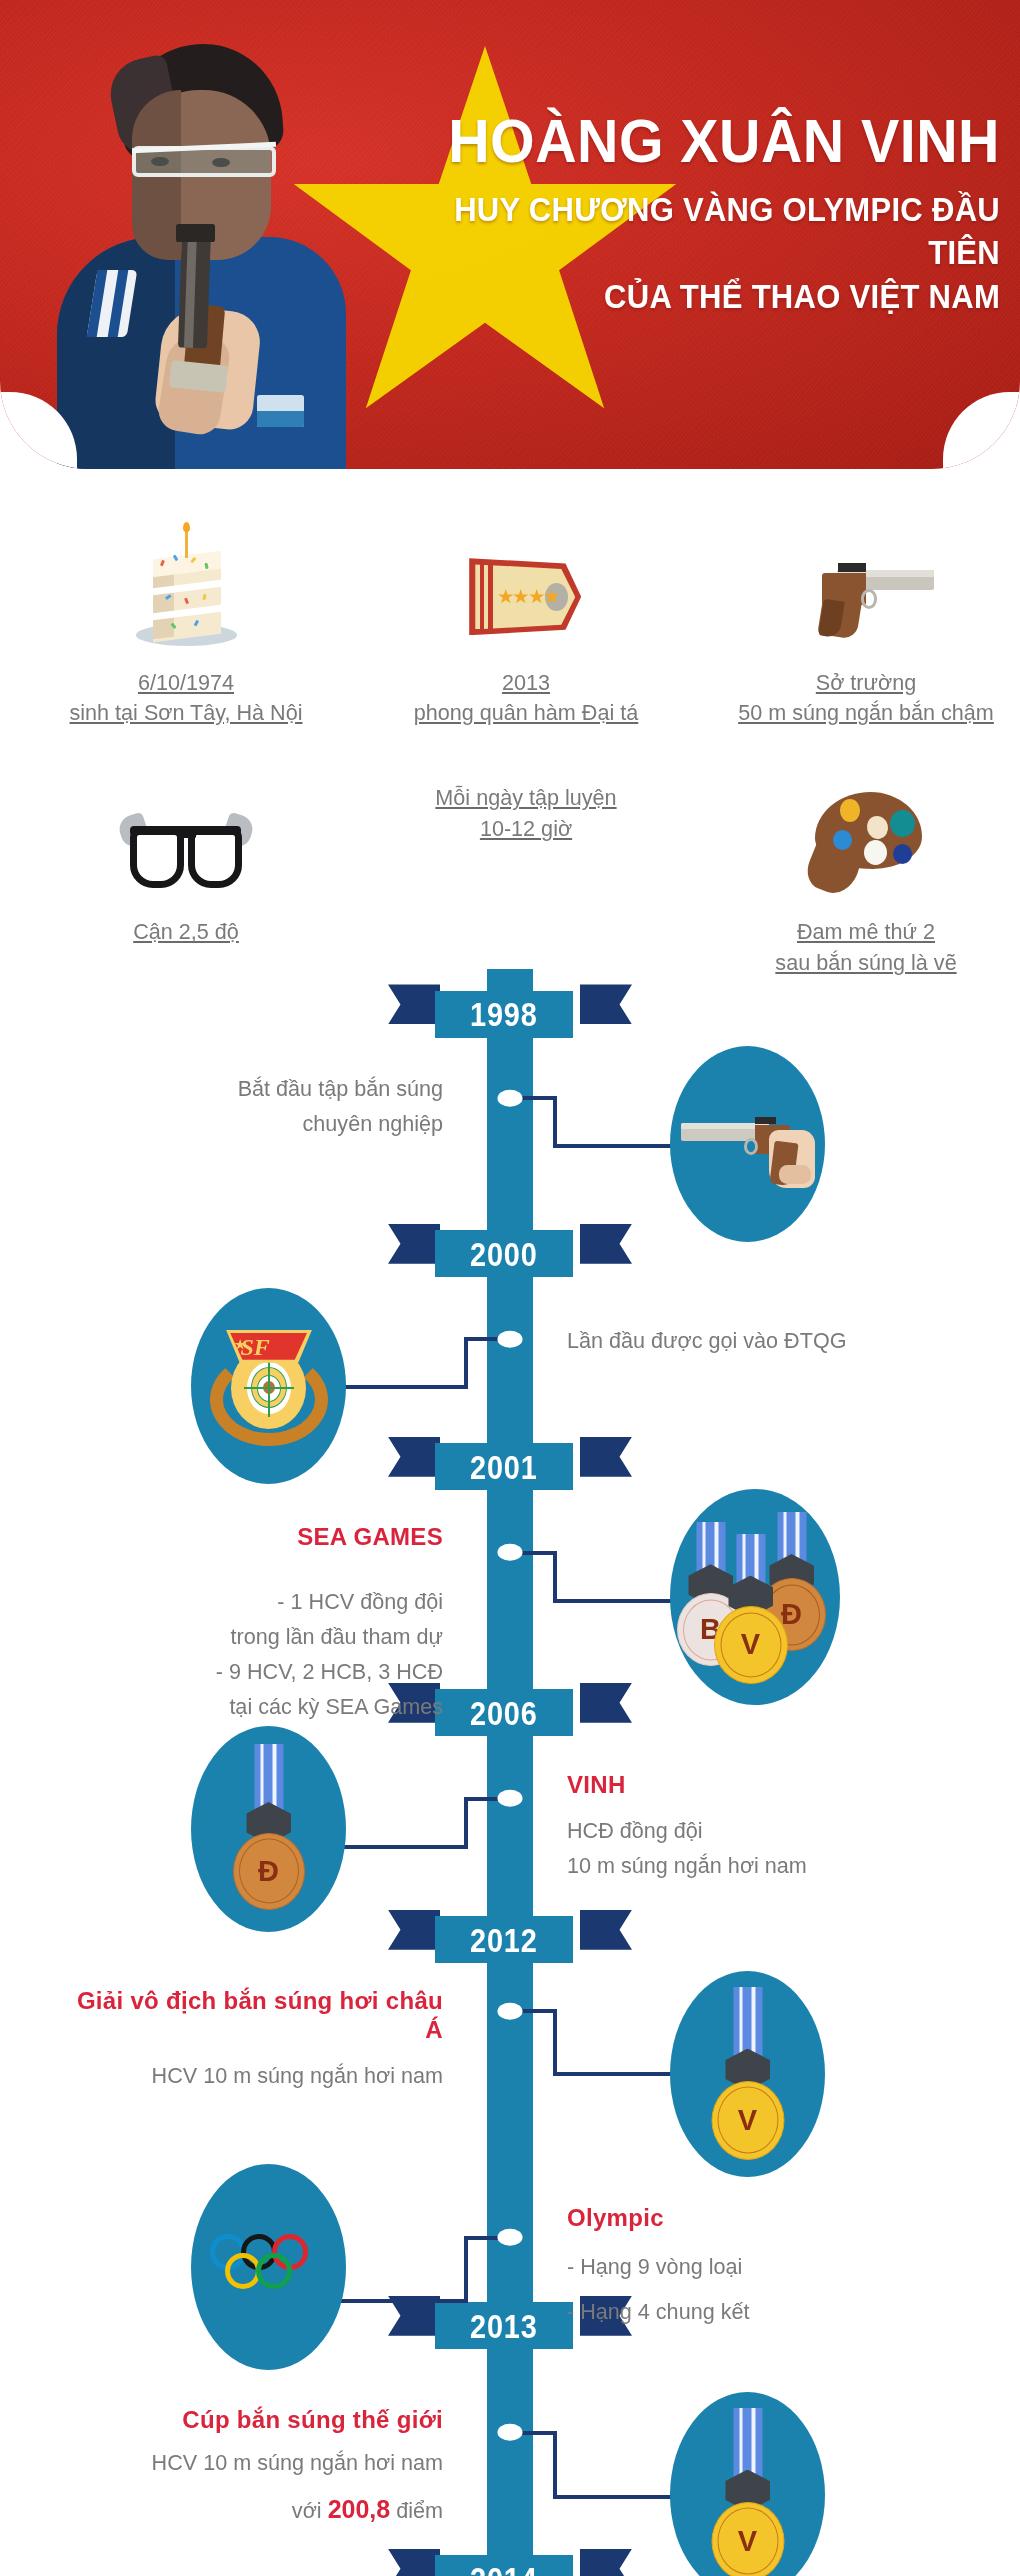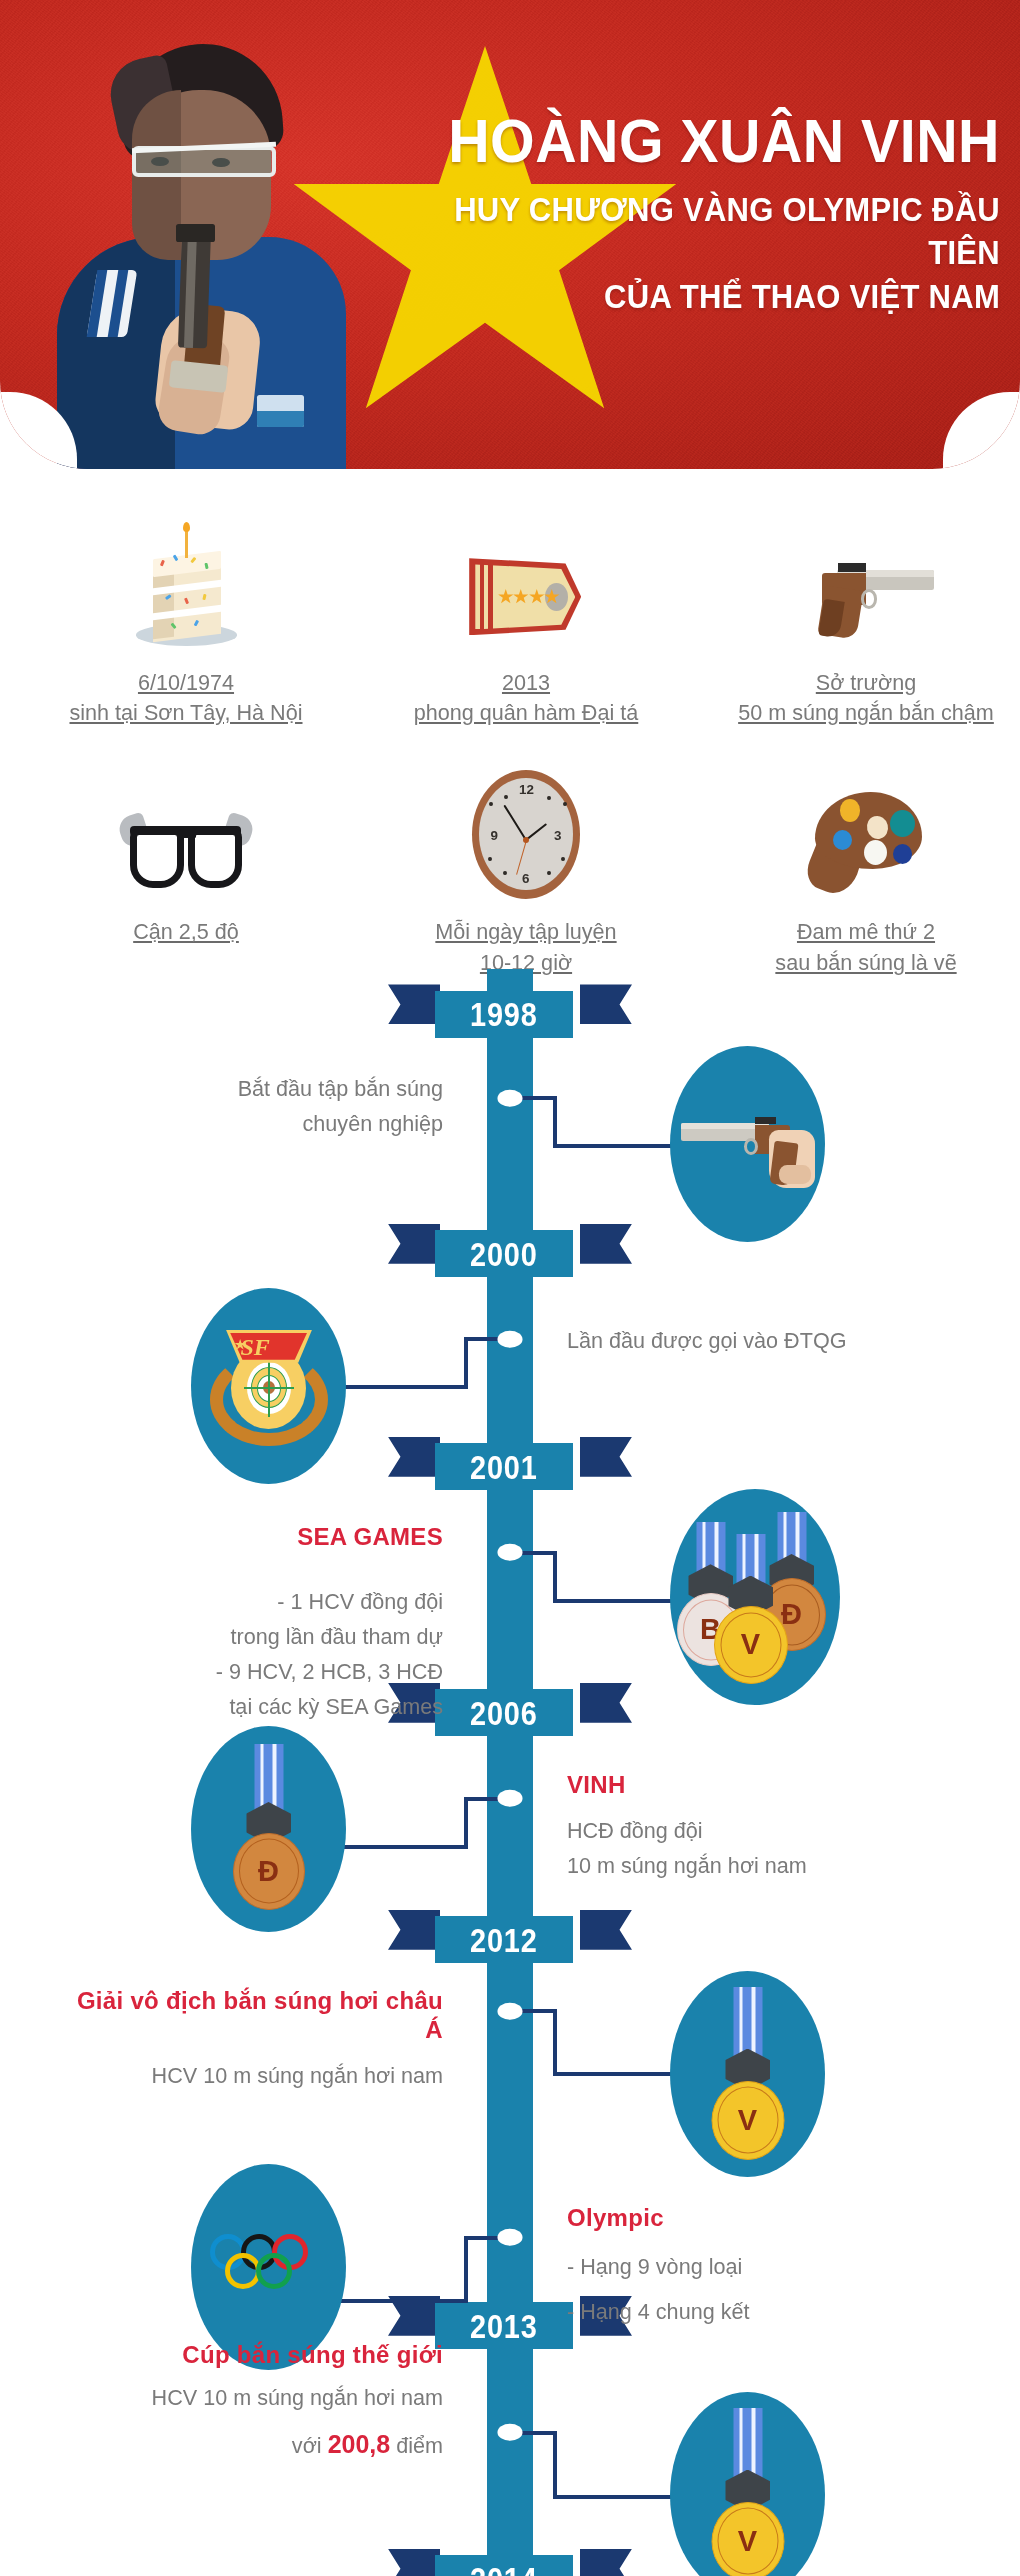--- a/index.html
+++ b/index.html
@@ -366,42 +366,20 @@
               <div class="gl-r"></div>
               <div class="gl-br"></div>
           </div>
         </div>
         <div class="fact-text">
           <span class="ln">Cận 2,5 độ</span>
         </div>
       </div>
 
       <div class="fact">
-        <div class="fact-icon">
-          <div class="ic-clock">
-            <div class="ck-out"></div>
-              <div class="ck-in"></div>
-            <div class="ck-n" style="left:47px;top:12.4px">12</div>
-            <div class="ck-n" style="left:82px;top:58px">3</div>
-            <div class="ck-n" style="left:50px;top:101px">6</div>
-            <div class="ck-n" style="left:18.5px;top:58px">9</div>
-            <div class="ck-dot" style="left:75px;top:26px"></div>
-            <div class="ck-dot" style="left:89px;top:87px"></div>
-            <div class="ck-dot" style="left:31px;top:101px"></div>
-            <div class="ck-dot" style="left:15.5px;top:87px"></div>
-            <div class="ck-dot" style="left:16.5px;top:32px"></div>
-            <div class="ck-dot" style="left:75px;top:101px"></div>
-            <div class="ck-dot" style="left:91px;top:32px"></div>
-            <div class="ck-dot" style="left:32px;top:25px"></div>
-            <div class="ck-m"></div>
-              <div class="ck-h"></div>
-              <div class="ck-s"></div>
-            <div class="ck-pin"></div>
-          </div>
-        </div>
         <div class="fact-text">
           <span class="ln">Mỗi ngày tập luyện</span>
           <span class="ln">10-12 giờ</span>
         </div>
       </div>
 
       <div class="fact">
         <div class="fact-icon">
           <div class="ic-pal">
             <div class="pal-thumb"></div>
@@ -659,21 +637,21 @@
             <i style="left:6.2px"></i>
             <i style="left:18.5px"></i>
           </div>
         <div class="med-clip" style="top:62px"></div>
         <div class="med-disc" style="top:94px;width:73px;height:79px;background:#f3c52a;border:1.5px solid #e3a417">
             <em>V</em>
           </div>
         <div class="med-ring" style="top:133px;width:61px;height:67px;border:1px solid #c7791a"></div>
       </div>
     </div>
-    <div class="txt left" style="left:93px;top:1372px;width:350px">
+    <div class="txt left" style="left:93px;top:1437px;width:350px">
       <div class="tl-head">Cúp bắn súng thế giới</div>
       <div class="tl-body" style="margin-top:11.3px">
         <span class="ln">HCV 10 m súng ngắn hơi nam</span>
         <span class="ln" style="margin-top:8.2px"><span>với </span><span class="hl">200,8</span><span> điểm</span></span>
       </div>
     </div>
 
   </div>
 
 </div>

